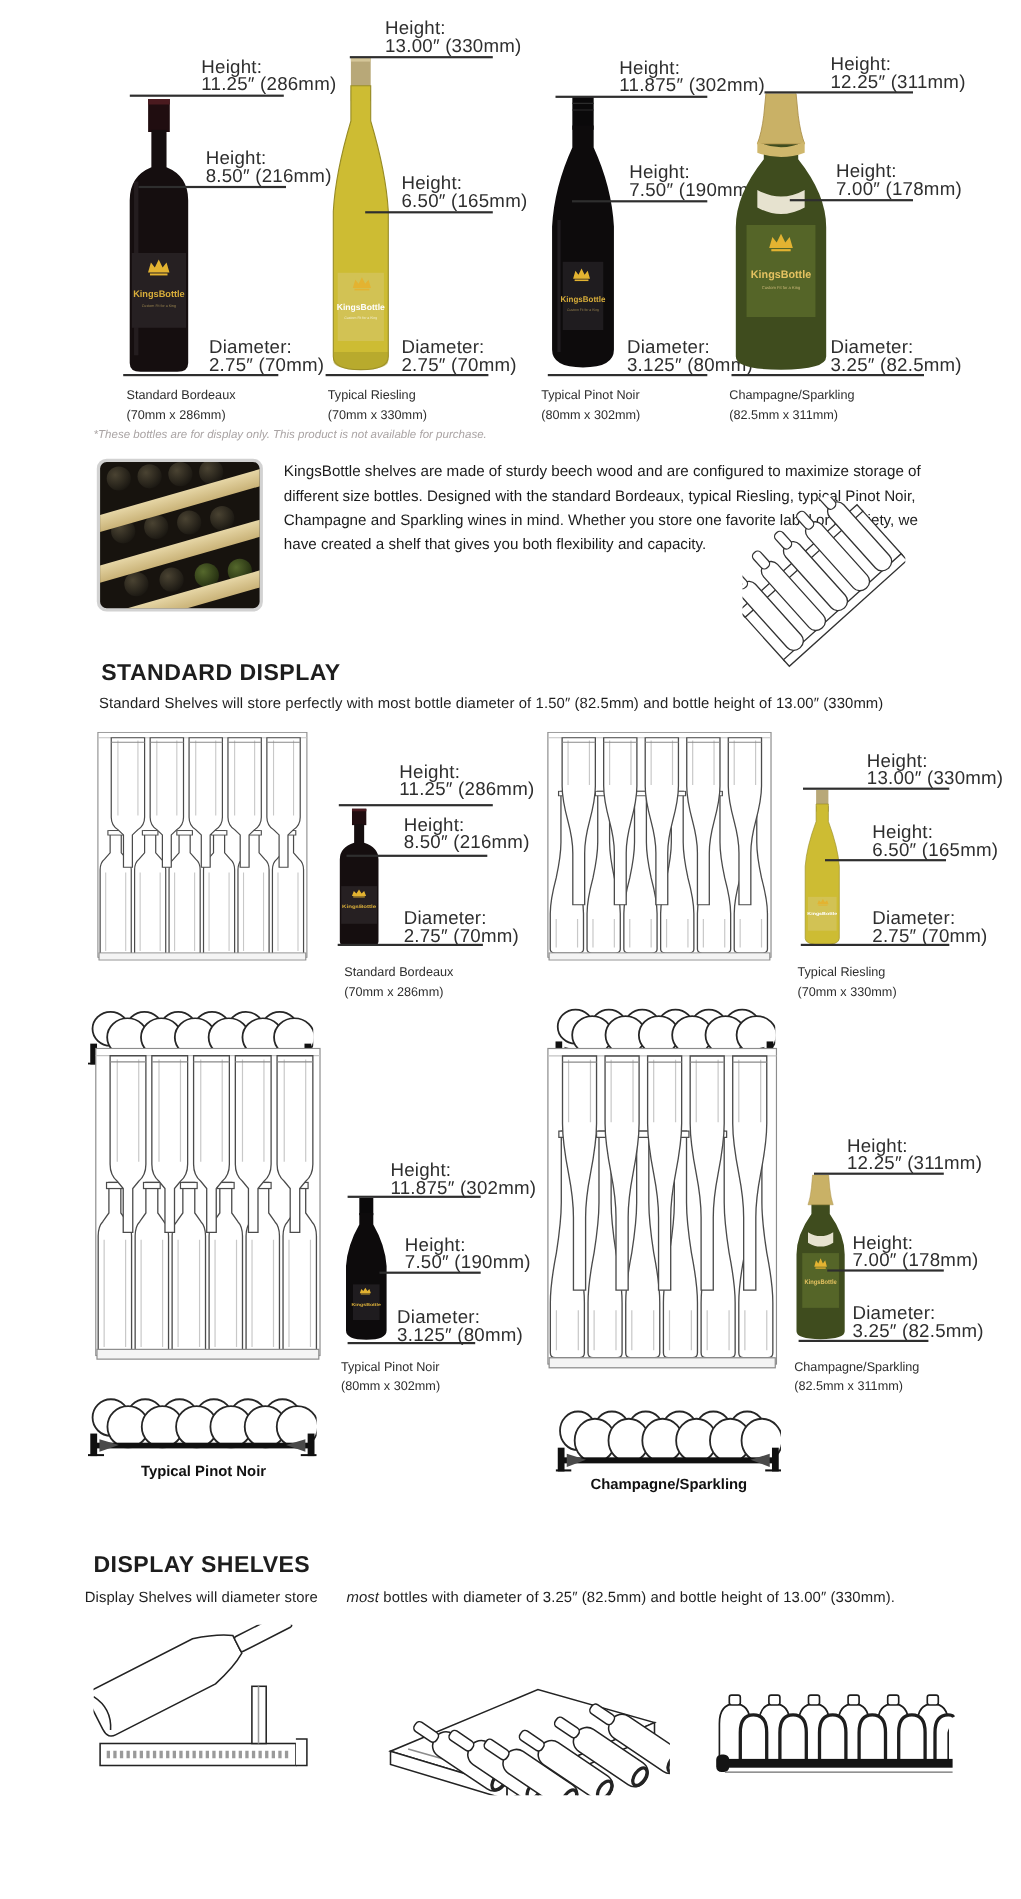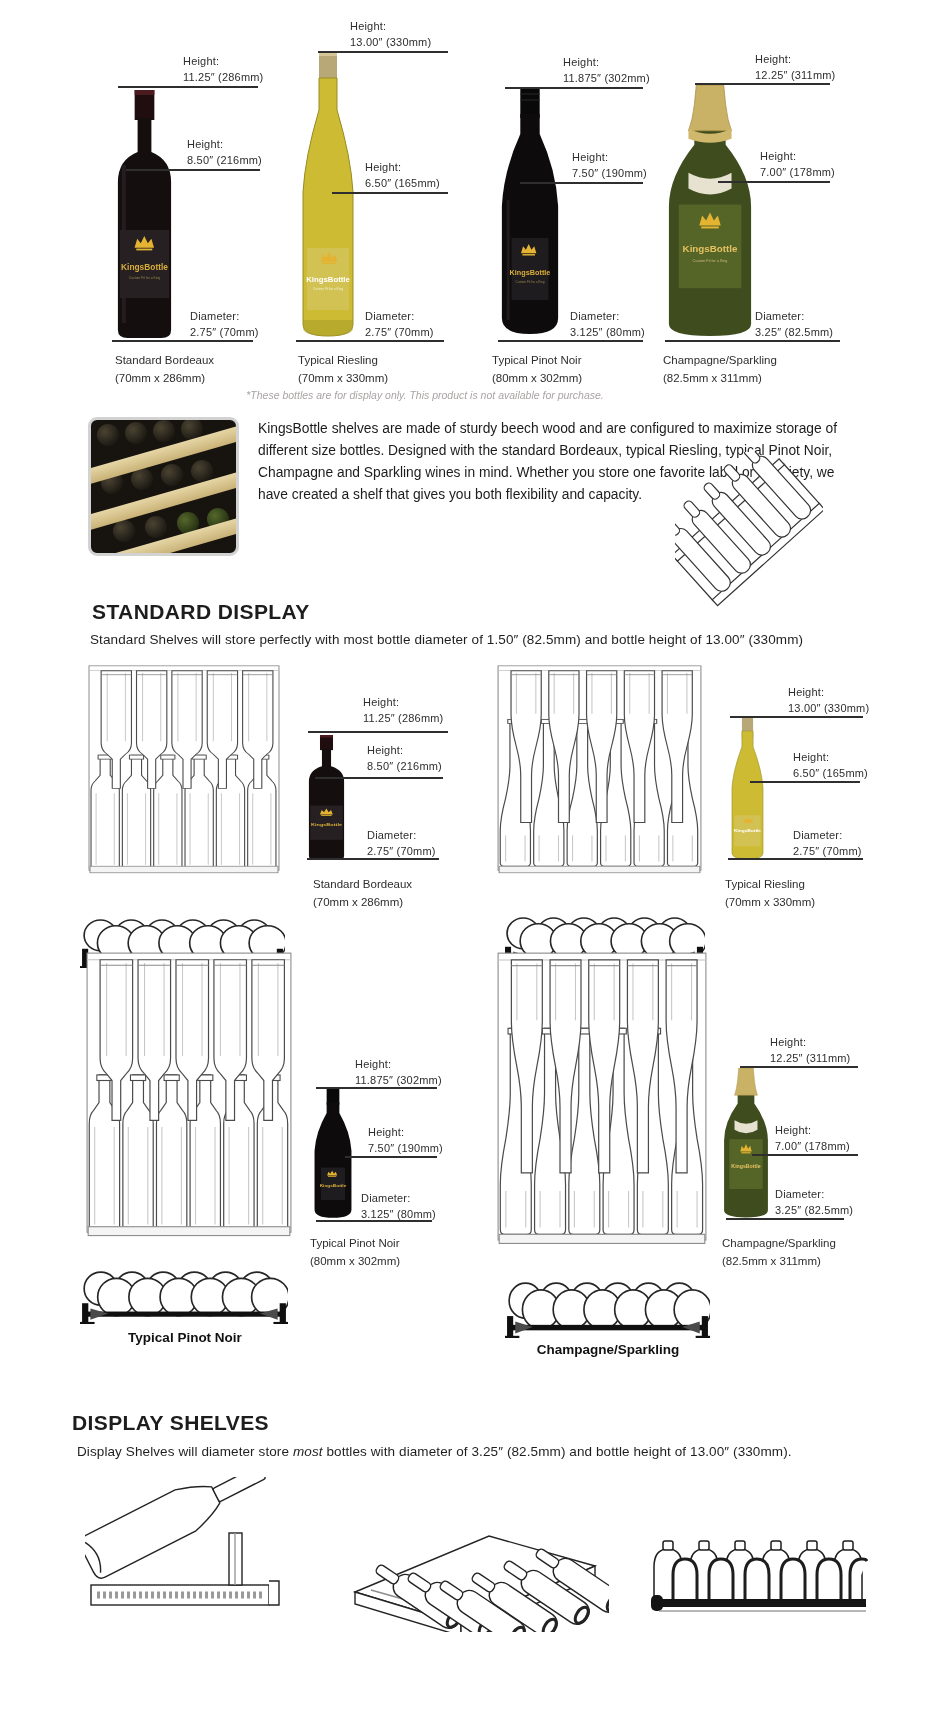--- a/index.html
+++ b/index.html
@@ -1,34 +1,34 @@
 <!DOCTYPE html>
 <html><head>
 <meta charset="utf-8">
 <style>
   html,body{margin:0;padding:0;background:#fff;}
   #page{position:relative;width:928px;height:1726px;background:#fff;overflow:hidden;
         font-family:"Liberation Sans", sans-serif;color:#2b2b2b;}
   .abs{position:absolute;}
   
-  .ann{position:absolute;font-size:11px;line-height:16px;color:#2e2e2e;letter-spacing:.2px;white-space:nowrap;}
+  .ann{position:absolute;font-size:17px;line-height:16px;color:#2e2e2e;letter-spacing:.2px;white-space:nowrap;}
   .leader{position:absolute;height:1.6px;background:#2e2e2e;}
   .caption{position:absolute;font-size:11.5px;line-height:18px;color:#2e2e2e;white-space:nowrap;}
   .shelf-label{position:absolute;font-size:13.5px;font-weight:700;color:#111;text-align:center;}
   .section-title{position:absolute;font-size:21px;font-weight:700;color:#1d1d1d;letter-spacing:.4px;}
   .section-sub{position:absolute;font-size:13.5px;color:#1f1f1f;letter-spacing:.1px;white-space:nowrap;}
-  .disclaimer{position:absolute;font-size:10.5px;font-style:italic;color:#aaa4a4;text-align:center;}
+  .disclaimer{position:absolute;font-size:10.5px;font-style:italic;color:#aaa4a4;}
   .paragraph{position:absolute;font-size:13.8px;line-height:22px;color:#1c1c1c;}
   
   .photo{position:absolute;border:3px solid #d2d2d2;border-radius:9px;background:#17130e;overflow:hidden;}
   .slat{position:absolute;height:15px;width:220px;background:linear-gradient(180deg,#e6d6a6,#c9b277);transform:rotate(-16deg);}
   .bcirc{position:absolute;width:22px;height:22px;border-radius:50%;background:radial-gradient(circle at 35% 35%,#4a4332,#0c0a08);}
   .bcirc.green{background:radial-gradient(circle at 35% 35%,#55682c,#141b07);}
   svg{display:block;}
-  .em{font-style:italic;}
+  .em{font-style:italic;margin-left:22px;}
 </style>
 </head>
 <body>
 
 <svg width="0" height="0" style="position:absolute" aria-hidden="true">
   <defs>
 
     <g id="bda">
       <path d="M1,1 H31 V90 Q31,99 25,104 L20,110 V146 H12 V110 L7,104 Q1,99 1,90 Z" fill="#fff" stroke="#4b4b4b" stroke-width="1.1"></path>
       <line x1="7" y1="4" x2="7" y2="88" stroke="#c8c8c8"></line>
@@ -430,21 +430,21 @@
       <div>Champagne/Sparkling</div>
       <div>(82.5mm x 311mm)</div>
     </div>
     <svg class="abs" style="left:505px;top:1281px" width="205" height="57">
         <use href="#endview" width="205" height="57"></use>
       </svg>
     <div class="shelf-label" style="left:508px;top:1342px;width:200px">Champagne/Sparkling</div>
   </div>
 
   <div>
-    <div class="section-title" style="left:72px;top:1411px">DISPLAY SHELVES</div>
+    <div class="section-title" style="left:85px;top:1411px">DISPLAY SHELVES</div>
     <div class="section-sub" style="left:77px;top:1444px">
       <span>Display Shelves will diameter store </span><span class="em">most</span><span> bottles with diameter of 3.25″ (82.5mm) and bottle height of 13.00″ (330mm).</span>
     </div>
 
     <svg class="abs" style="left:85px;top:1477px" width="226" height="144" viewBox="0 0 226 144">
       <g stroke="#232323" fill="#fff" stroke-width="1.4">
         <rect x="6" y="108" width="178" height="20"></rect>
         <line x1="12" y1="118" x2="178" y2="118" stroke="#9a9a9a" stroke-width="7" stroke-dasharray="3,3"></line>
         <path d="M184,104 L194,104 L194,128 L184,128" fill="#fff"></path>
         <rect x="144" y="56" width="13" height="52"></rect>

